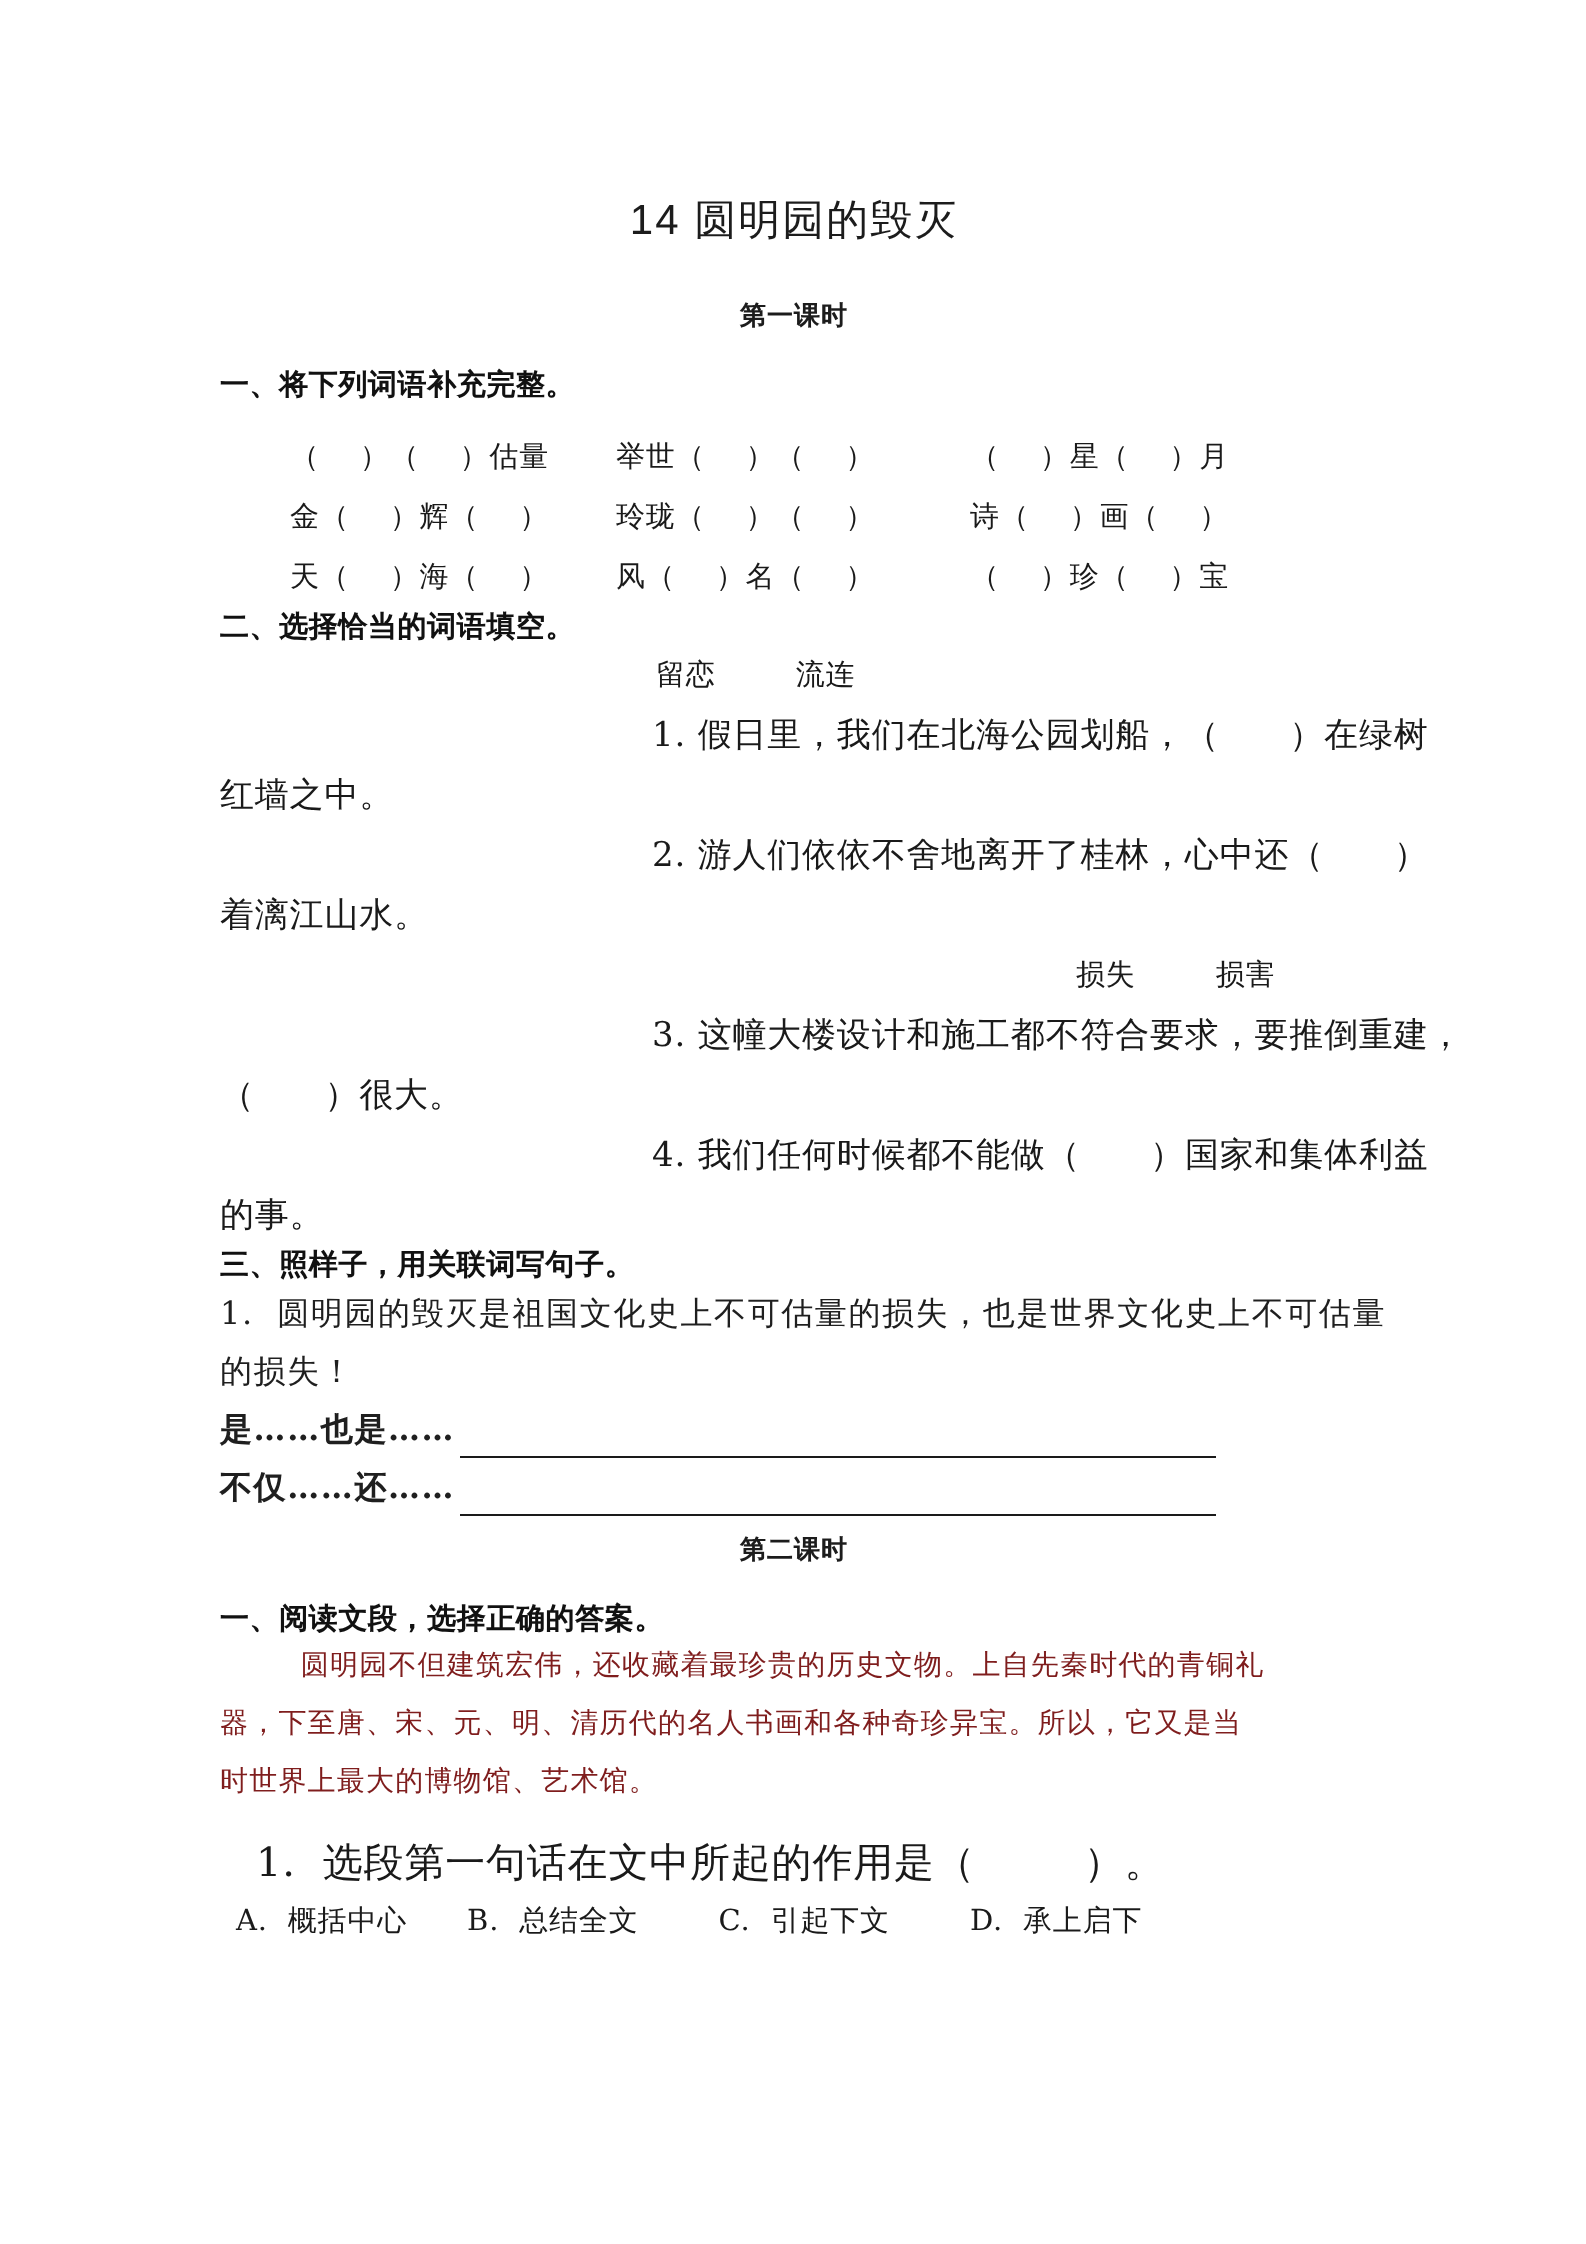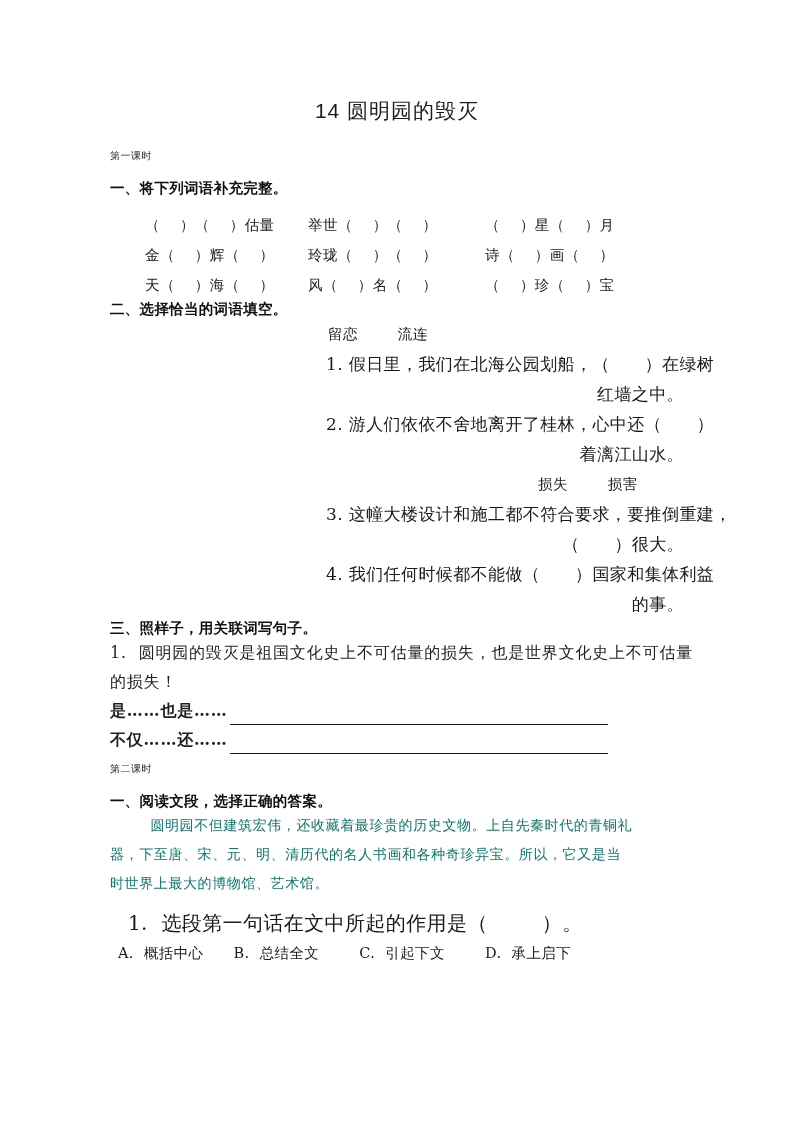--- a/index.html
+++ b/index.html
@@ -40,24 +40,24 @@
     font-family: "Liberation Sans", "DejaVu Sans", sans-serif;
     font-size: 21px;
     font-weight: 500;
     letter-spacing: 1px;
     margin: 0;
     padding-top: 98px;
     line-height: 1.2;
     color: #1c1c1c;
   }
   .lesson-heading {
-    text-align: left;
+    text-align: center;
     font-family: "Liberation Sans", "DejaVu Sans", sans-serif;
-    font-size: 10px;
-    font-weight: normal;
+    font-size: 13px;
+    font-weight: bold;
     margin: 0;
     padding-top: 26px;
     letter-spacing: .5px;
     color: #1c1c1c;
   }
   .section-heading {
     font-family: "Liberation Sans", "DejaVu Sans", sans-serif;
     font-size: 14.5px;
     font-weight: bold;
     margin: 0;
@@ -103,21 +103,20 @@
     letter-spacing: .4px;
   }
   .q-first {
     display: block;
     padding-left: 216px;
     white-space: pre;
   }
   .q-wrap {
     display: block;
     white-space: pre;
-    text-align: right;
   }
 
   
   .kai {
     font-family: "DejaVu Serif", "Liberation Serif", serif;
     font-size: 16px;
     line-height: 29px;
     letter-spacing: .8px;
     color: #1f1f1f;
   }
@@ -136,21 +135,21 @@
     height: 20px;
     margin-left: 2px;
   }
 
   
   .passage {
     font-family: "DejaVu Serif", "Liberation Serif", serif;
     font-size: 14px;
     line-height: 29px;
     letter-spacing: .6px;
-    color: #0f766e;
+    color: #7f1d1d;
   }
   .passage-line { display: block; white-space: pre; }
 
   .mc-question {
     font-size: 20px;
     line-height: 30px;
     letter-spacing: .4px;
     white-space: pre;
     padding-left: 18px;
   }

